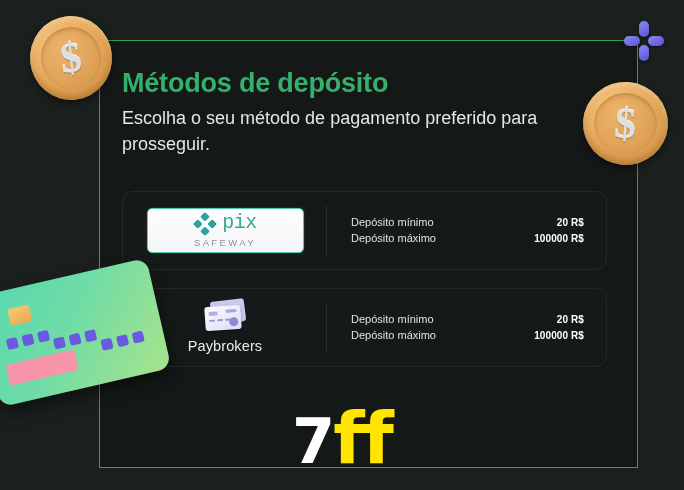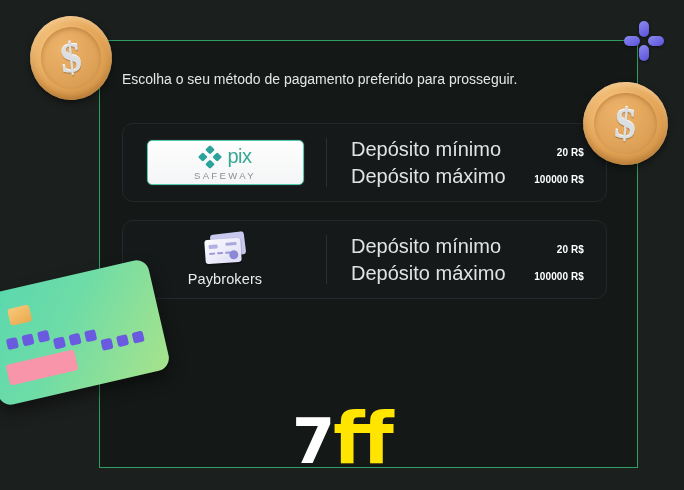--- a/index.html
+++ b/index.html
@@ -36,23 +36,23 @@
   #panel-title {
     color: #33b06a;
     font-size: 27px;
     font-weight: bold;
     letter-spacing: -0.2px;
     line-height: 1.1;
   }
 
   #panel-subtitle {
     color: #e4e7e5;
-    font-size: 14px;
+    font-size: 18px;
     line-height: 1.45;
-    margin-top: 0;
+    margin-top: 6px;
     max-width: 435px;
     font-weight: 400;
   }
 
   
   #methods-list {
     margin-top: 34px;
   }
 
   .method-card {
@@ -107,20 +107,21 @@
     align-items: center;
     justify-content: center;
     gap: 0px;
     box-shadow: 0 0 0 1px rgba(255,255,255,0.05);
   }
 
   .pix-row {
     display: flex;
     align-items: center;
     gap: 5px;
+    font-family: Liberation Mono, monospace;
   }
 
   .pix-word {
     color: #3aa795;
     font-size: 20px;
     font-weight: 300;
     letter-spacing: -0.5px;
     line-height: 1;
     position: relative;
     top: -1px;
@@ -142,21 +143,21 @@
 
   .info-row {
     display: flex;
     justify-content: space-between;
     align-items: baseline;
     padding: 2px 0;
   }
 
   .info-label {
     color: #dfe3e1;
-    font-size: 20px;
+    font-size: 11px;
     font-weight: 400;
   }
 
   .info-value {
     color: #ffffff;
     font-size: 10px;
     font-weight: bold;
     letter-spacing: 0.1px;
   }
 
@@ -339,20 +340,21 @@
 
   .wm-7 { color: #ffffff; }
   .wm-ff { color: #ffe500; font-size: 72px; margin-top: 24px; }
 </style>
 </head>
 <body>
 
 <div id="deposit-panel">
   <div id="panel-inner">
 
+    <h1 id="panel-title">Métodos de depósito</h1>
     <p id="panel-subtitle">Escolha o seu método de pagamento preferido para prosseguir.</p>
 
     <div id="methods-list">
 
       <div class="method-card">
         <div class="method-logo-cell">
           <div class="pix-button">
             <div class="pix-row">
               <svg width="24" height="24" viewBox="0 0 24 24">
                 <g fill="#2ca39a">

